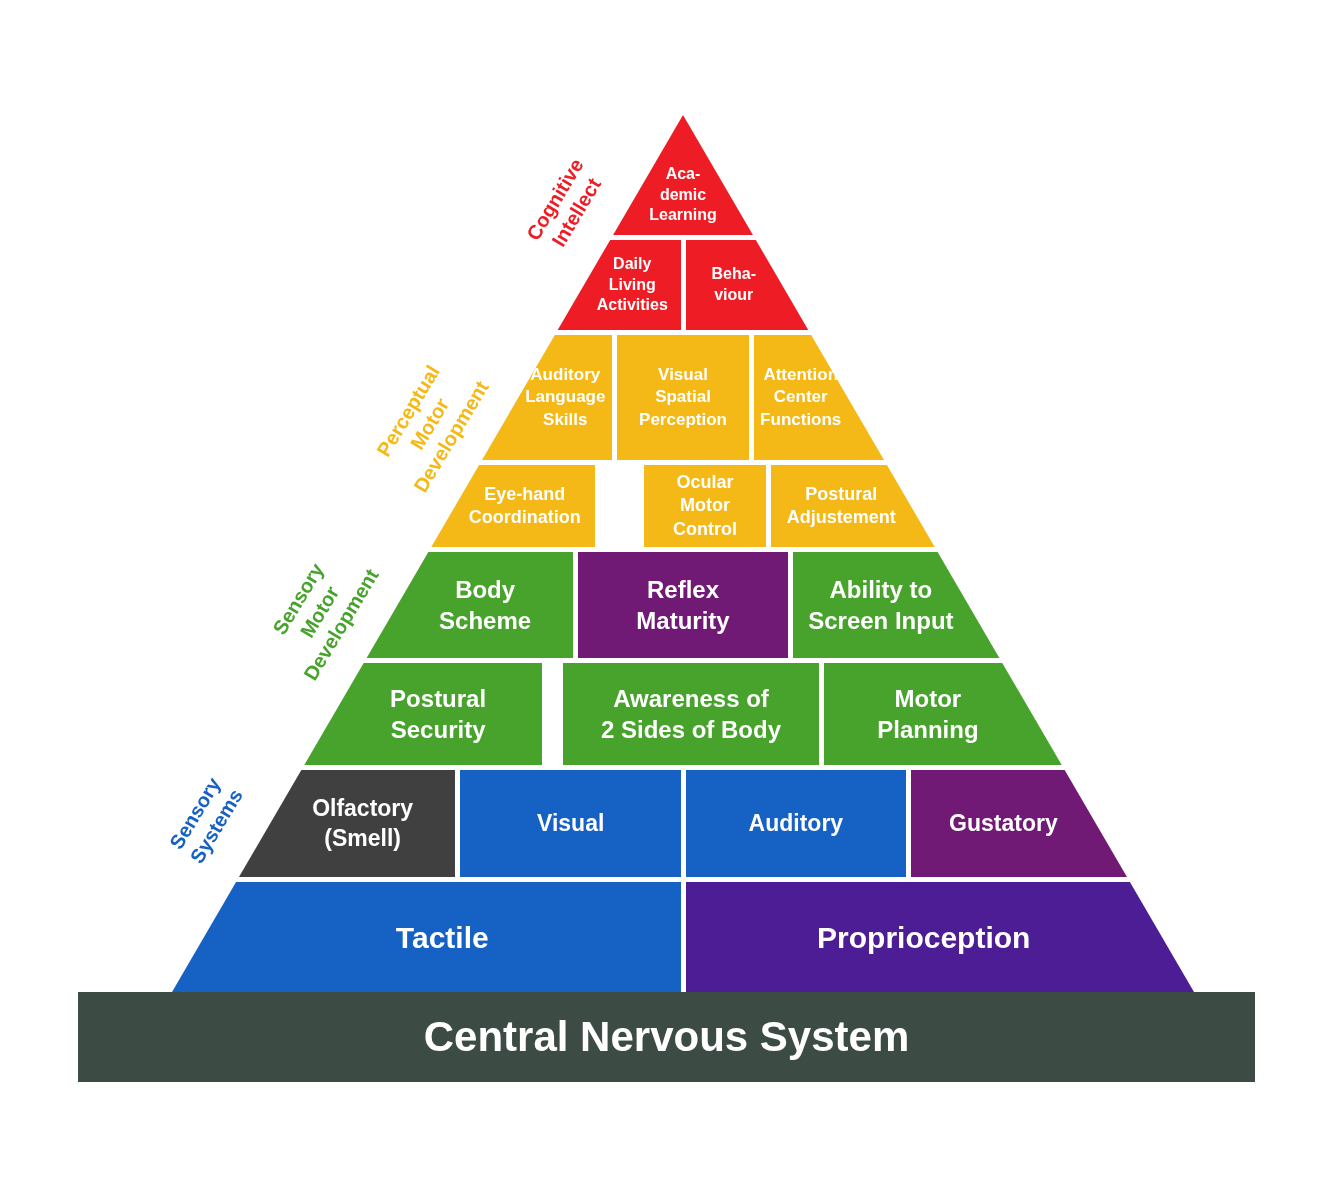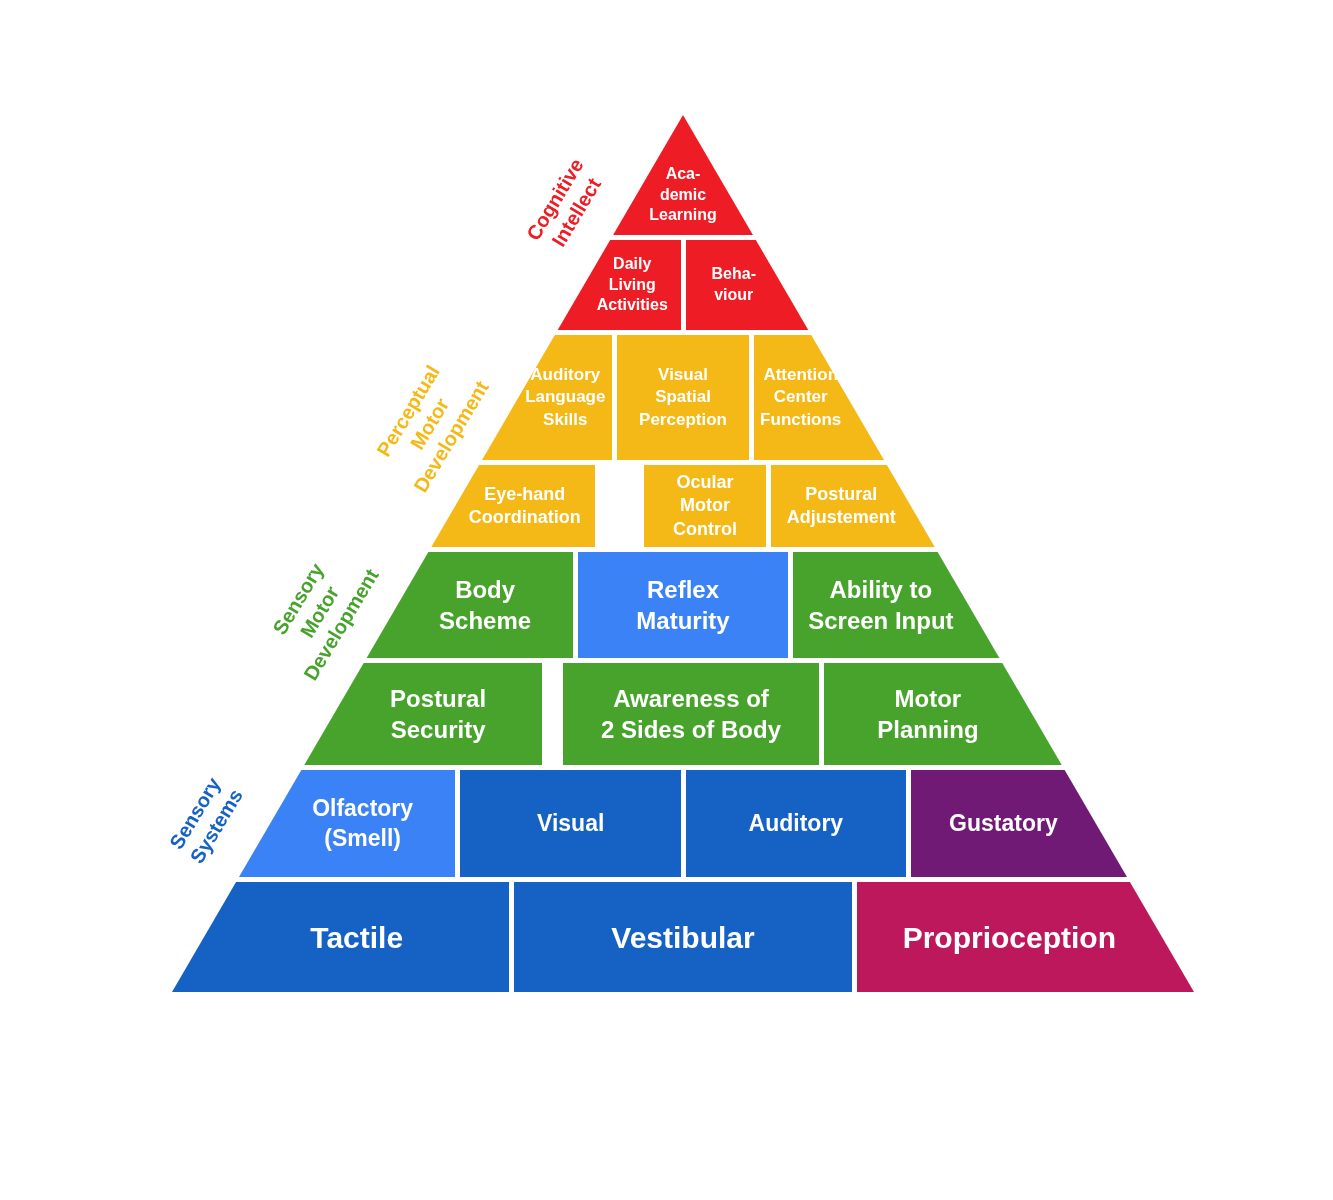--- a/index.html
+++ b/index.html
@@ -90,45 +90,47 @@
       <div class="cell" style="flex: 0 0 12%; background: rgb(245, 185, 23); margin-left: 44px;">Ocular
 Motor
 Control</div>
       <div class="cell" style="flex: 1 1 0%; padding-right: 283px; background: rgb(245, 185, 23);">Postural
 Adjustement</div>
     </div>
 
     <div class="row r5">
       <div class="cell" style="flex: 1 1 0%; padding-left: 225px; background: rgb(71, 163, 43);">Body
 Scheme</div>
-      <div class="cell" style="flex: 0 0 20.5%; background: #3b82f6;">Reflex
+      <div class="cell" style="flex: 0 0 20.5%; background: #701a75;">Reflex
 Maturity</div>
       <div class="cell" style="flex: 1 1 0%; padding-right: 225px; background: rgb(71, 163, 43);">Ability to
 Screen Input</div>
     </div>
 
     <div class="row r6">
       <div class="cell" style="flex: 1 1 0%; padding-left: 162px; background: rgb(71, 163, 43);">Postural
 Security</div>
       <div class="cell" style="flex: 0 0 25%; background: rgb(71, 163, 43); margin-left: 16px;">Awareness of
 2 Sides of Body</div>
       <div class="cell" style="flex: 1 1 0%; padding-right: 162px; background: rgb(71, 163, 43);">Motor
 Planning</div>
     </div>
 
     <div class="row r7">
-      <div class="cell" style="flex: 1 1 0%; padding-left: 98px; background: #3b82f6;">Olfactory
+      <div class="cell" style="flex: 1 1 0%; padding-left: 98px; background: #404040;">Olfactory
 (Smell)</div>
       <div class="cell" style="flex: 0 0 21.6%; background: rgb(21, 97, 196);">Visual</div>
       <div class="cell" style="flex: 0 0 21.5%; background: rgb(21, 97, 196);">Auditory</div>
       <div class="cell" style="flex: 1 1 0%; padding-right: 98px; background: #701a75;">Gustatory</div>
     </div>
 
     <div class="row r8">
       <div class="cell" style="flex: 1 1 0%; padding-left: 32px; background: rgb(21, 97, 196);">Tactile</div>
-      <div class="cell" style="flex: 0 0 33%; background: rgb(21, 97, 196);">Vestibular</div>
-      <div class="cell" style="flex: 1 1 0%; padding-right: 32px; background: #be185d;">Proprioception</div>
+      <div class="cell" style="flex: 1 1 0%; padding-right: 32px; background: #4c1d95;">Proprioception</div>
     </div>
 
   </div>
 
+  <div class="base-bar" style="background: rgb(61, 75, 69);">
+    <span>Central Nervous System</span>
+  </div>
 
 </div>
 
 </body></html>

